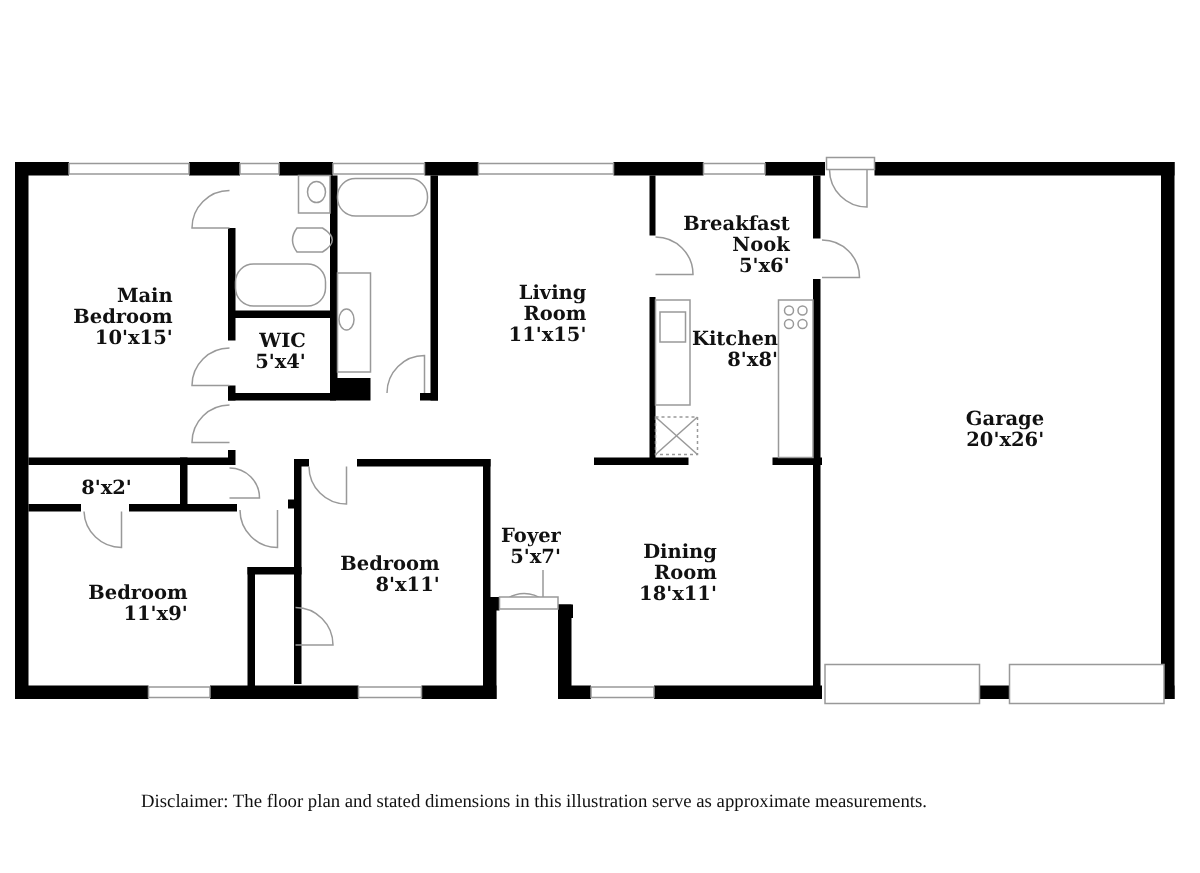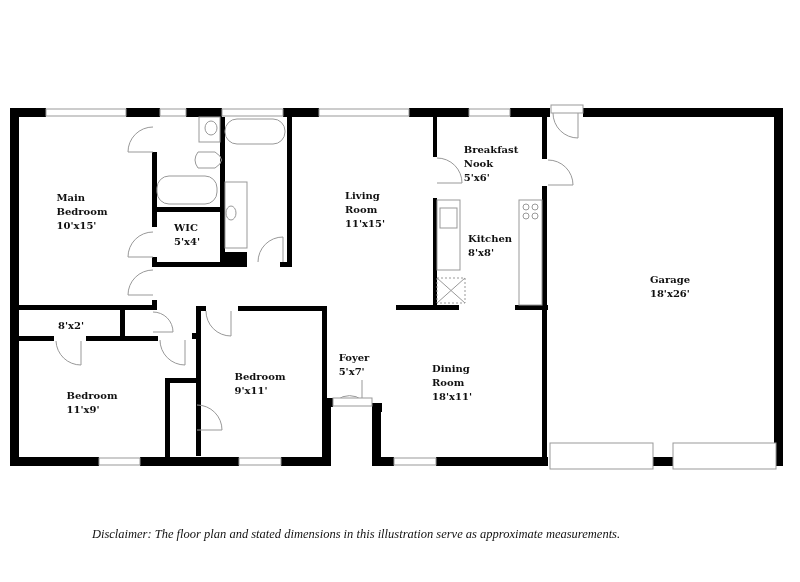--- a/index.html
+++ b/index.html
@@ -1,19 +1,19 @@
 <!DOCTYPE html>
 <html><head>
 <meta charset="utf-8">
 <style>
   html, body { margin:0; padding:0; background:#ffffff; }
   body { width:800px; height:582px; position:relative; overflow:hidden; font-family:"DejaVu Serif", "Liberation Serif", serif; }
   #plan { position:absolute; left:0; top:0; width:800px; height:582px; }
-  .room-label { position:absolute; text-align:left; font-family:"DejaVu Serif", serif; font-weight:bold; font-size:10px; line-height:14px; color:#111; transform:translate(-50%,-50%); white-space:nowrap; }
-  .disclaimer { position:absolute; left:0; width:712px; top:526px; text-align:center; font-family:"Liberation Serif", serif; font-size:12.5px; line-height:16px; color:#111;font-style:italic; }
+  .room-label { position:absolute; text-align:right; font-family:"DejaVu Serif", serif; font-weight:bold; font-size:13px; line-height:14px; color:#111; transform:translate(-50%,-50%); white-space:nowrap; }
+  .disclaimer { position:absolute; left:0; width:712px; top:526px; text-align:center; font-family:"Liberation Serif", serif; font-size:12.5px; line-height:16px; color:#111; }
 </style>
 </head>
 <body>
 
 <svg id="plan" viewBox="0 0 800 582" xmlns="http://www.w3.org/2000/svg">
   <g fill="#000">
 
     <rect x="10" y="108" width="36" height="9"></rect>
     <rect x="126" y="108" width="34" height="9"></rect>
     <rect x="186" y="108" width="36" height="9"></rect>
@@ -139,38 +139,38 @@
 <div class="room-label" style="left:365px;top:210px;">
   <div>Living</div>
   <div>Room</div>
   <div>11'x15'</div>
 </div>
 <div class="room-label" style="left:491px;top:164px;">
   <div>Breakfast</div>
   <div>Nook</div>
   <div>5'x6'</div>
 </div>
-<div class="room-label" style="left:490px;top:246px;">
+<div class="room-label" style="left:490px;top:234px;">
   <div>Kitchen</div>
   <div>8'x8'</div>
 </div>
 <div class="room-label" style="left:670px;top:287px;">
   <div>Garage</div>
-  <div>18'x26'</div>
+  <div>20'x26'</div>
 </div>
 <div class="room-label" style="left:71px;top:326px;">
   <div>8'x2'</div>
 </div>
 <div class="room-label" style="left:92px;top:403px;">
   <div>Bedroom</div>
   <div>11'x9'</div>
 </div>
 <div class="room-label" style="left:260px;top:384px;">
   <div>Bedroom</div>
-  <div>9'x11'</div>
+  <div>8'x11'</div>
 </div>
 <div class="room-label" style="left:354px;top:365px;">
   <div>Foyer</div>
   <div>5'x7'</div>
 </div>
 <div class="room-label" style="left:452px;top:383px;">
   <div>Dining</div>
   <div>Room</div>
   <div>18'x11'</div>
 </div>

